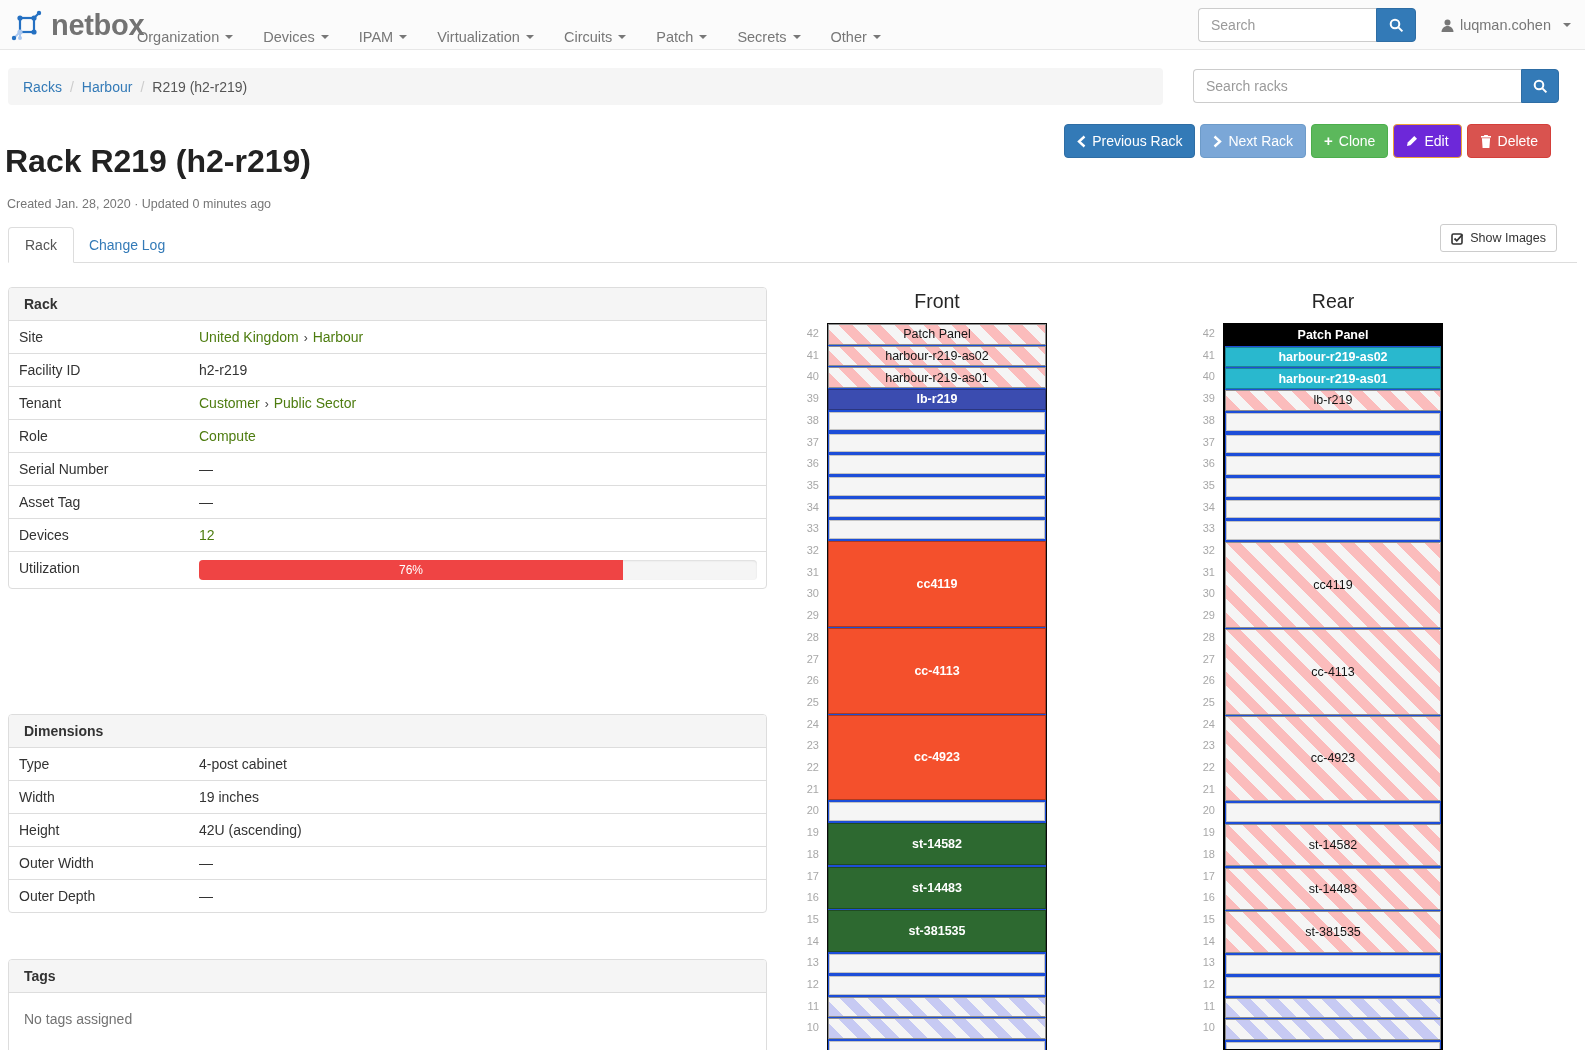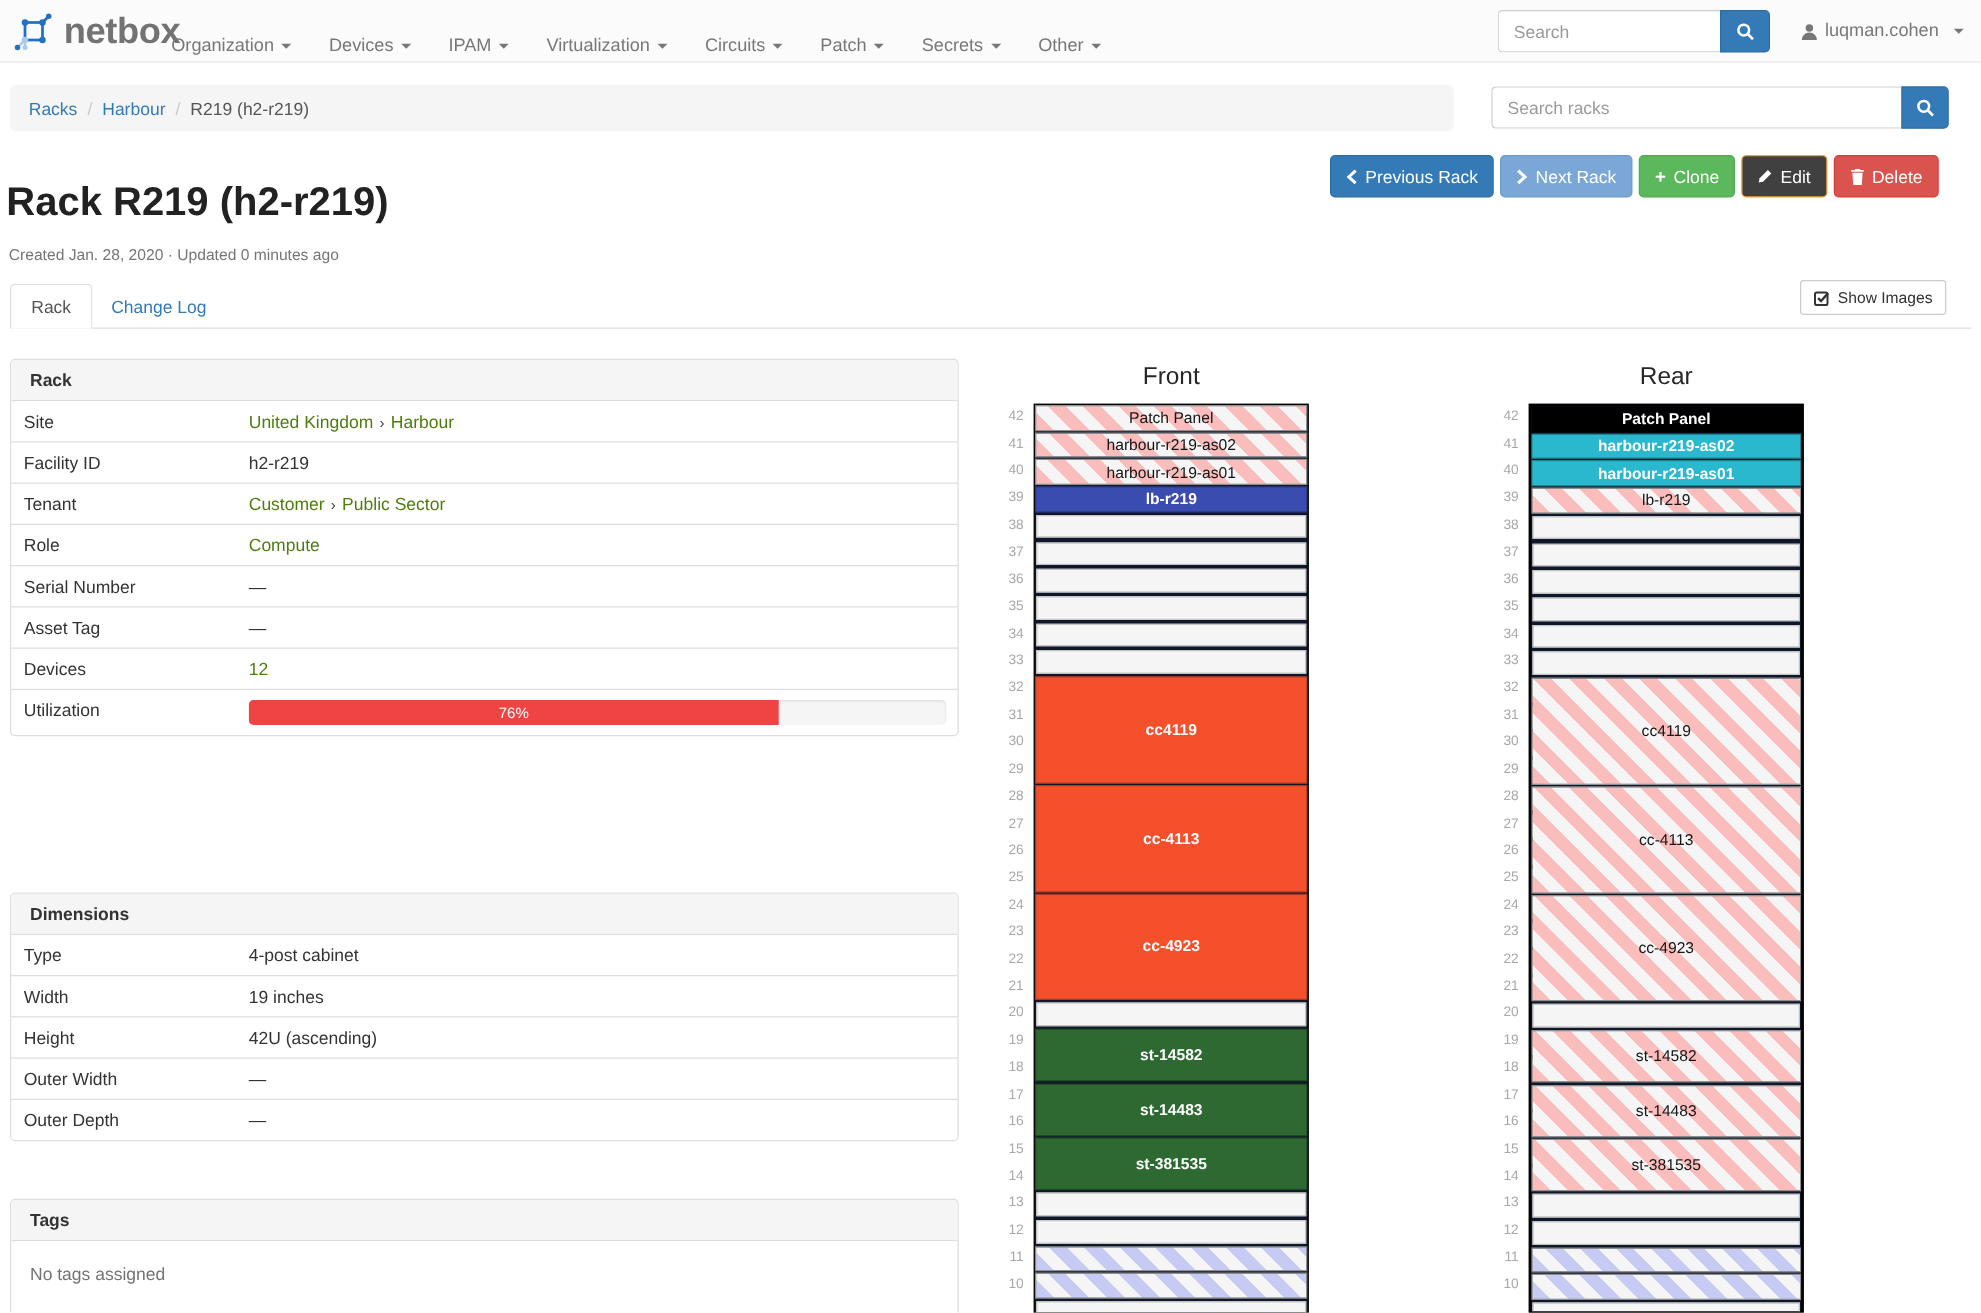--- a/index.html
+++ b/index.html
@@ -86,21 +86,21 @@
   
   .elev-title { position:absolute; top:290px; width:220px; text-align:center; font-size:19.5px;
     font-weight:500; color:#262626; }
   #front-title { left:827px; }
   #rear-title  { left:1223px; }
   .unit-nums { position:absolute; top:323px; width:28px; height:727px; overflow:hidden; }
   #front-nums { left:791px; }
   #rear-nums  { left:1187px; }
   .unum { position:absolute; right:0; width:100%; height:21.7px; line-height:21.7px;
     text-align:right; font-size:11px; color:#a8a8a8; }
-  .rack-box { position:absolute; top:323px; width:220px; height:728px; background:#0f172a; overflow:hidden; }
+  .rack-box { position:absolute; top:323px; width:220px; height:728px; background:#1d4ed8; overflow:hidden; }
   #front-rack { left:827px; border:1px solid #0a0a0a; }
   #rear-rack  { left:1223px; border:2px solid #000; }
   .slot { position:absolute; left:1px; right:1px; height:18.7px; background:#f5f5f5;
     border:1px solid #c4c4c4; cursor:pointer; }
   .device { position:absolute; left:0; right:0; display:flex; align-items:center; justify-content:center;
     font-size:12.5px; cursor:pointer; }
   .device.solid { color:#fff; font-weight:bold; border:1px solid rgba(0,0,0,.28); }
   .device.striped { color:#151515; border:1px solid #8e8e8e; }
   .device.striped-pink { background:repeating-linear-gradient(45deg,#fbbcbc 0 10px,#f5f5f5 10px 20px); }
   .device.striped-blue { background:repeating-linear-gradient(45deg,#c7caf3 0 10px,#f5f5f5 10px 20px); }
@@ -223,21 +223,21 @@
         <svg width="9" height="13" viewBox="0 0 9 13">
           <polyline points="1.5,1.5 7,6.5 1.5,11.5" fill="none" stroke="#fff" stroke-width="2.4"></polyline>
         </svg>
       </span>
       <span>Next Rack</span>
     </div>
     <div class="btn" style="background: rgb(92, 184, 92); border-color: rgb(76, 174, 76);">
       <span><span class="plus-glyph">+</span></span>
       <span>Clone</span>
     </div>
-    <div class="btn" style="background: #404040; border-color: rgb(238, 162, 54);">
+    <div class="btn" style="background: #6d28d9; border-color: rgb(238, 162, 54);">
       <span>
         <svg width="12" height="12" viewBox="0 0 12 12">
           <path d="M8.3 1l2.7 2.7-6.6 6.6L1 11l.7-3.4z" fill="#fff"></path>
         </svg>
       </span>
       <span>Edit</span>
     </div>
     <div class="btn" style="background: rgb(217, 83, 79); border-color: rgb(212, 63, 58);">
       <span>
         <svg width="12" height="13" viewBox="0 0 12 13">

